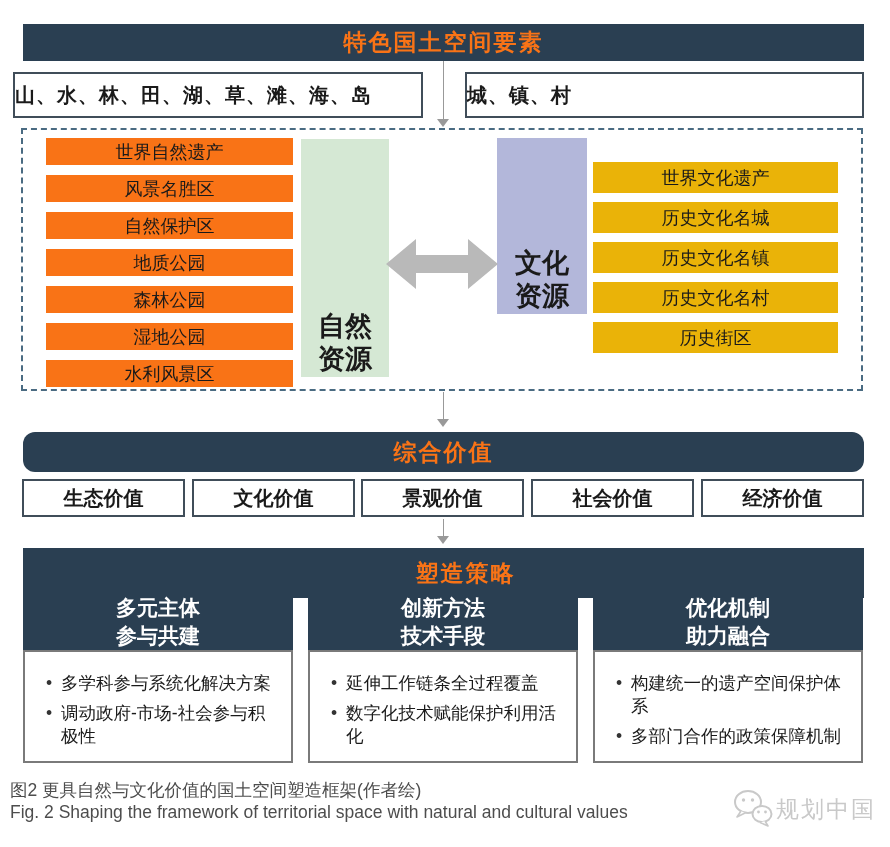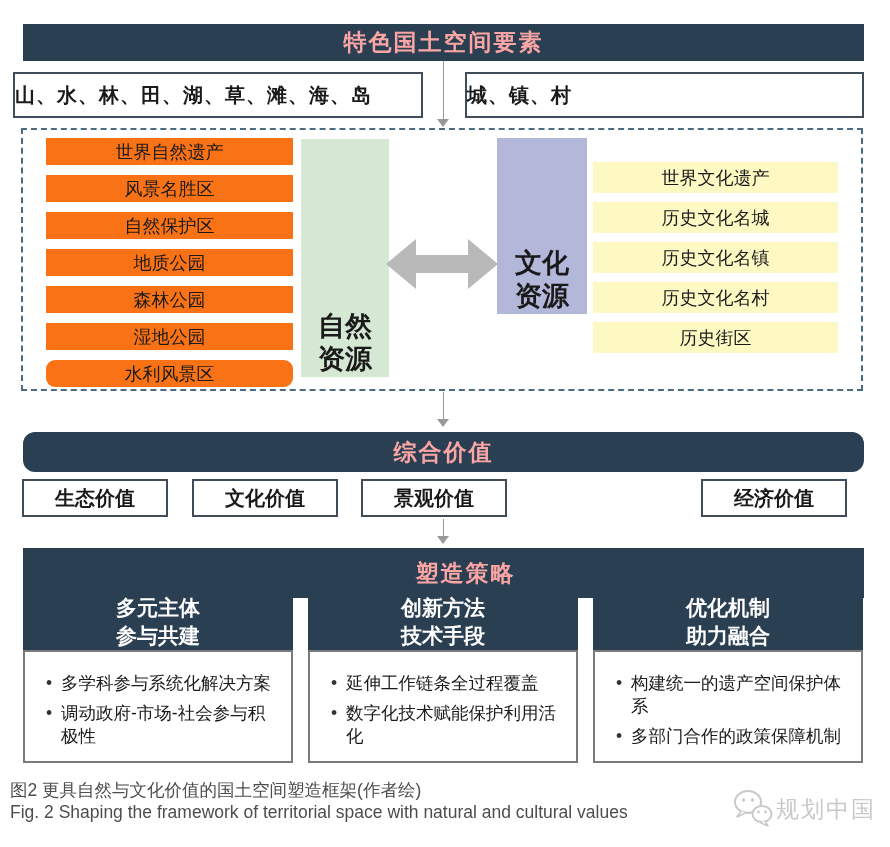--- a/index.html
+++ b/index.html
@@ -1,47 +1,47 @@
 <!DOCTYPE html>
 <html><head>
 <meta charset="utf-8">
 <style>
   html,body{margin:0;padding:0;background:#ffffff;}
   *{box-sizing:border-box;}
   body{font-family:"Liberation Sans","DejaVu Sans",sans-serif;color:#1a1a1a;}
   #canvas{position:relative;width:890px;height:847px;background:#ffffff;overflow:hidden;}
 
-  .bar{position:absolute;left:23px;width:841px;background:#2a3f52;color:#fca5a5;
+  .bar{position:absolute;left:23px;width:841px;background:#2a3f52;color:#f97316;
        display:flex;align-items:center;justify-content:center;
        font-weight:bold;font-size:23px;letter-spacing:2px;}
 
   .wbox{position:absolute;background:#ffffff;border:2px solid #404d59;
         display:flex;align-items:center;
         font-weight:bold;font-size:20px;letter-spacing:1px;white-space:nowrap;}
 
   .dashed-frame{position:absolute;left:21px;top:128px;width:842px;height:263px;
         border:2px dashed #4a6b82;background:transparent;}
 
   .gitem{position:absolute;left:46px;width:247px;height:27px;background:#f97316;
         display:flex;align-items:center;justify-content:center;font-size:18px;}
-  .pitem{position:absolute;left:593px;width:245px;height:31px;background:#fef9c3;
+  .pitem{position:absolute;left:593px;width:245px;height:31px;background:#eab308;
         display:flex;align-items:center;justify-content:center;font-size:18px;}
 
   .tallbox{position:absolute;display:flex;align-items:flex-end;justify-content:center;
         font-weight:bold;font-size:27px;line-height:1.25;text-align:center;}
   .tall-green{left:301px;top:139px;width:88px;height:238px;background:#d5e8d4;}
   .tall-purple{left:497px;top:138px;width:90px;height:176px;background:#b3b7da;}
 
   .pre{white-space:pre-line;}
 
   .vline{position:absolute;width:1px;background:#999999;}
   .ahead{position:absolute;width:0;height:0;border-left:6px solid transparent;
         border-right:6px solid transparent;border-top:8px solid #999999;}
 
-  .vbox{position:absolute;top:479px;width:146px;height:38px;background:#ffffff;
+  .vbox{position:absolute;top:479px;width:163px;height:38px;background:#ffffff;
         border:2px solid #404d59;display:flex;align-items:center;justify-content:center;
         font-weight:bold;font-size:20px;white-space:nowrap;}
 
   .scol-head{position:absolute;top:593px;width:270px;height:57px;background:#2a3f52;
         color:#ffffff;font-weight:bold;font-size:21px;line-height:1.32;text-align:center;
         display:flex;align-items:center;justify-content:center;}
   .scol-body{position:absolute;top:650px;width:270px;height:113px;background:#ffffff;
         border:2px solid #7a7a7a;padding:10px 8px 6px 8px;}
   .scol-body ul{margin:10px;padding:0;list-style:none;}
   .scol-body li{position:relative;padding-left:18px;font-size:17.5px;line-height:1.32;
@@ -74,21 +74,21 @@
   </div>
 
   <div class="dashed-frame"></div>
 
   <div class="gitem" style="top:138px;">世界自然遗产</div>
   <div class="gitem" style="top:175px;">风景名胜区</div>
   <div class="gitem" style="top:212px;">自然保护区</div>
   <div class="gitem" style="top:249px;">地质公园</div>
   <div class="gitem" style="top:286px;">森林公园</div>
   <div class="gitem" style="top:323px;">湿地公园</div>
-  <div class="gitem" style="top:360px;border-radius:9px;">水利风景区</div>
+  <div class="gitem" style="top:360px;">水利风景区</div>
 
   <div class="tallbox tall-green">
     <span class="pre">自然
 资源</span>
   </div>
   <div class="tallbox tall-purple">
     <span class="pre">文化
 资源</span>
   </div>
 
@@ -105,20 +105,21 @@
   <div class="vline" style="left:443px;top:392px;height:28px;"></div>
   <div class="ahead" style="left:437px;top:419px;"></div>
 
   <div class="bar" style="top:432px;height:40px;border-radius:12px;">
     <span>综合价值</span>
   </div>
 
   <div class="vbox" style="left:22px;">生态价值</div>
   <div class="vbox" style="left:192px;">文化价值</div>
   <div class="vbox" style="left:361px;">景观价值</div>
+  <div class="vbox" style="left:531px;">社会价值</div>
   <div class="vbox" style="left:701px;">经济价值</div>
 
   <div class="vline" style="left:443px;top:519px;height:18px;"></div>
   <div class="ahead" style="left:437px;top:536px;"></div>
 
   <div class="bar" style="top:548px;height:50px;padding-left:44px;">
     <span>塑造策略</span>
   </div>
 
   <div class="scol-head" style="left:23px;">

